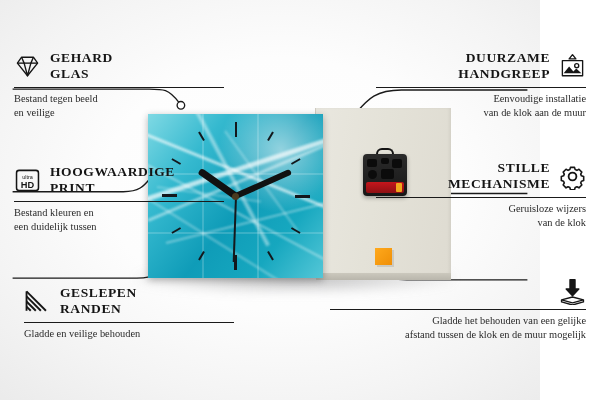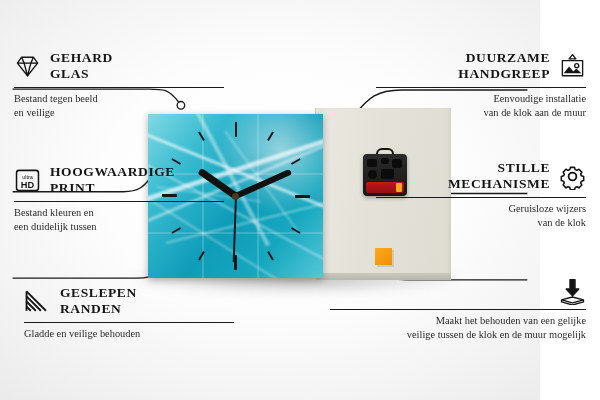--- a/index.html
+++ b/index.html
@@ -306,18 +306,18 @@
       <span class="ico">
         <svg viewBox="0 0 32 32" fill="none" stroke="currentColor" stroke-width="1.6" stroke-linejoin="round">
           <path d="M13 2 h6 v11 h4.5 L16 21 L8.5 13 H13 Z" fill="currentColor"></path>
           <path d="M16 22.5 L29 26 L16 29.5 L3 26 Z"></path>
           <path d="M3 26 v2.4 L16 32 L29 28.4 V26"></path>
         </svg>
       </span>
     </div>
     <div class="co-rule"></div>
     <div class="co-desc">
-      <div>Maakt het behouden van een gelijke</div>
-      <div>veilige tussen de klok en de muur mogelijk</div>
+      <div>Gladde het behouden van een gelijke</div>
+      <div>afstand tussen de klok en de muur mogelijk</div>
     </div>
   </div>
 
 </div>
 
 </body></html>

